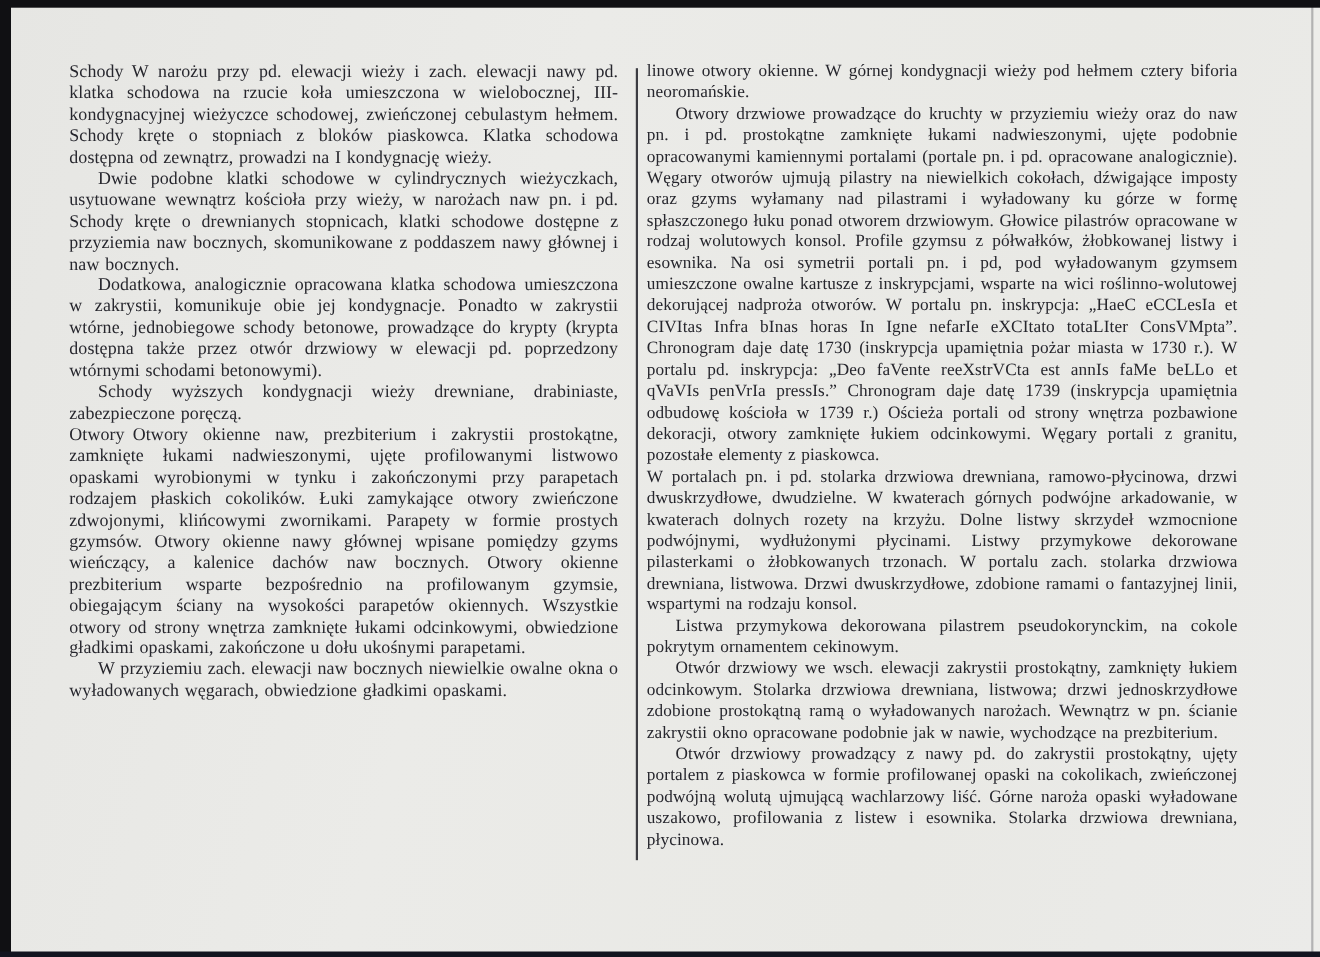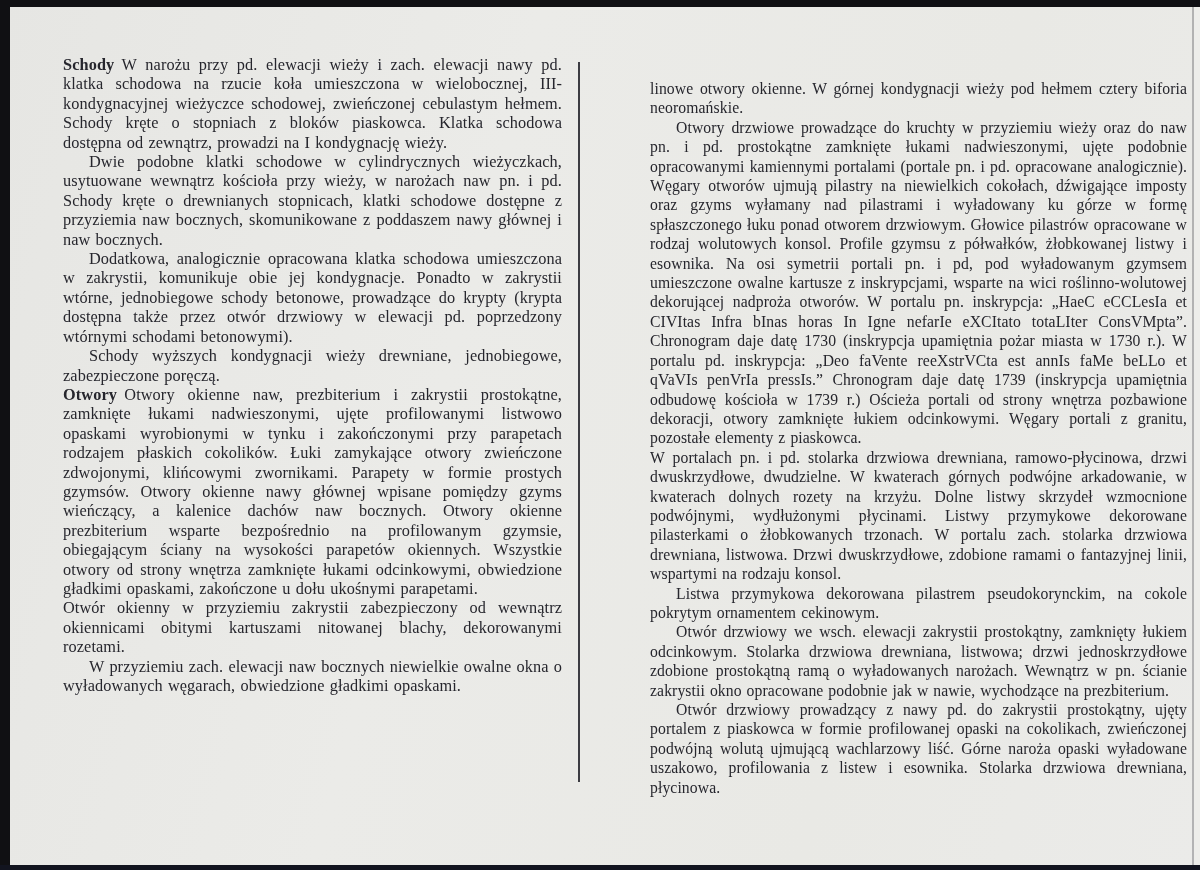--- a/index.html
+++ b/index.html
@@ -21,21 +21,21 @@
   .edge-left   { position: absolute; top: 0; left: 0; width: 10px; height: 100%; background: #101013; }
   .edge-bottom { position: absolute; bottom: 0; left: 0; width: 100%; height: 5px; background: #12141f; }
   .edge-right-paper { position: absolute; top: 0; right: 0; width: 6px; height: 100%; background: #ededea; }
   .edge-right-line  { position: absolute; top: 0; right: 6px; width: 2px; height: 100%; background: rgba(95,95,100,0.40); }
 
   .column {
     position: absolute;
     top: 55px;
   }
   .column-left  { left: 63px;  width: 499px; }
-  .column-right { left: 650px; width: 537px; margin-top: 24px; }
+  .column-right { left: 588px; width: 537px; }
 
   .divider {
     position: absolute;
     left: 578px;
     top: 62px;
     width: 2px;
     height: 720px;
     background: #3c3c42;
   }
 
@@ -43,42 +43,41 @@
     font-family: "Liberation Serif", "DejaVu Serif", serif;
     color: #26262d;
     text-align: justify;
     margin: 0;
     word-spacing: 0.06em;
     letter-spacing: 0.1px;
   }
   .column-left  .para { font-size: 16.3px; line-height: 19.4px; }
   .column-right .para { font-size: 15.7px; line-height: 19.4px; }
   .indent { text-indent: 26px; }
-  .lead   { font-weight: bold; margin-right: 0.45em; }
+  .lead   { font-weight: normal; margin-right: 0.45em; }
 </style>
 </head>
 <body>
 
 <div class="page">
 
   <div class="edge-right-paper"></div>
   <div class="edge-right-line"></div>
   <div class="edge-top"></div>
   <div class="edge-left"></div>
   <div class="edge-bottom"></div>
 
   <div class="divider"></div>
 
   <div class="column column-left">
     <p class="para"><b class="lead">Schody</b><span class="para-text">W narożu przy pd. elewacji wieży i zach. elewacji nawy pd. klatka schodowa na rzucie koła umieszczona w wielobocznej, III-kondygnacyjnej wieżyczce schodowej, zwieńczonej cebulastym hełmem. Schody kręte o stopniach z bloków piaskowca. Klatka schodowa dostępna od zewnątrz, prowadzi na I kondygnację wieży.</span></p>
     <p class="para indent">Dwie podobne klatki schodowe w cylindrycznych wieżyczkach, usytuowane wewnątrz kościoła przy wieży, w narożach naw pn. i pd. Schody kręte o drewnianych stopnicach, klatki schodowe dostępne z przyziemia naw bocznych, skomunikowane z poddaszem nawy głównej i naw bocznych.</p>
     <p class="para indent">Dodatkowa, analogicznie opracowana klatka schodowa umieszczona w zakrystii, komunikuje obie jej kondygnacje. Ponadto w zakrystii wtórne, jednobiegowe schody betonowe, prowadzące do krypty (krypta dostępna także przez otwór drzwiowy w elewacji pd. poprzedzony wtórnymi schodami betonowymi).</p>
-    <p class="para indent">Schody wyższych kondygnacji wieży drewniane, jednobiegowe, zabezpieczone poręczą.</p>
+    <p class="para indent">Schody wyższych kondygnacji wieży drewniane, drabiniaste, zabezpieczone poręczą.</p>
     <p class="para"><b class="lead">Otwory</b><span class="para-text">Otwory okienne naw, prezbiterium i zakrystii prostokątne, zamknięte łukami nadwieszonymi, ujęte profilowanymi listwowo opaskami wyrobionymi w tynku i zakończonymi przy parapetach rodzajem płaskich cokolików. Łuki zamykające otwory zwieńczone zdwojonymi, klińcowymi zwornikami. Parapety w formie prostych gzymsów. Otwory okienne nawy głównej wpisane pomiędzy gzyms wieńczący, a kalenice dachów naw bocznych. Otwory okienne prezbiterium wsparte bezpośrednio na profilowanym gzymsie, obiegającym ściany na wysokości parapetów okiennych. Wszystkie otwory od strony wnętrza zamknięte łukami odcinkowymi, obwiedzione gładkimi opaskami, zakończone u dołu ukośnymi parapetami.</span></p>
-    <p class="para">Otwór okienny w przyziemiu zakrystii zabezpieczony od wewnątrz okiennicami obitymi kartuszami nitowanej blachy, dekorowanymi rozetami.</p>
     <p class="para indent">W przyziemiu zach. elewacji naw bocznych niewielkie owalne okna o wyładowanych węgarach, obwiedzione gładkimi opaskami.</p>
   </div>
 
   <div class="column column-right">
     <p class="para">linowe otwory okienne. W górnej kondygnacji wieży pod hełmem cztery biforia neoromańskie.</p>
     <p class="para indent">Otwory drzwiowe prowadzące do kruchty w przyziemiu wieży oraz do naw pn. i pd. prostokątne zamknięte łukami nadwieszonymi, ujęte podobnie opracowanymi kamiennymi portalami (portale pn. i pd. opracowane analogicznie). Węgary otworów ujmują pilastry na niewielkich cokołach, dźwigające imposty oraz gzyms wyłamany nad pilastrami i wyładowany ku górze w formę spłaszczonego łuku ponad otworem drzwiowym. Głowice pilastrów opracowane w rodzaj wolutowych konsol. Profile gzymsu z półwałków, żłobkowanej listwy i esownika. Na osi symetrii portali pn. i pd, pod wyładowanym gzymsem umieszczone owalne kartusze z inskrypcjami, wsparte na wici roślinno-wolutowej dekorującej nadproża otworów. W portalu pn. inskrypcja: „HaeC eCCLesIa et CIVItas Infra bInas horas In Igne nefarIe eXCItato totaLIter ConsVMpta”. Chronogram daje datę 1730 (inskrypcja upamiętnia pożar miasta w 1730 r.). W portalu pd. inskrypcja: „Deo faVente reeXstrVCta est annIs faMe beLLo et qVaVIs penVrIa pressIs.” Chronogram daje datę 1739 (inskrypcja upamiętnia odbudowę kościoła w 1739 r.) Ościeża portali od strony wnętrza pozbawione dekoracji, otwory zamknięte łukiem odcinkowymi. Węgary portali z granitu, pozostałe elementy z piaskowca.</p>
     <p class="para">W portalach pn. i pd. stolarka drzwiowa drewniana, ramowo-płycinowa, drzwi dwuskrzydłowe, dwudzielne. W kwaterach górnych podwójne arkadowanie, w kwaterach dolnych rozety na krzyżu. Dolne listwy skrzydeł wzmocnione podwójnymi, wydłużonymi płycinami. Listwy przymykowe dekorowane pilasterkami o żłobkowanych trzonach. W portalu zach. stolarka drzwiowa drewniana, listwowa. Drzwi dwuskrzydłowe, zdobione ramami o fantazyjnej linii, wspartymi na rodzaju konsol.</p>
     <p class="para indent">Listwa przymykowa dekorowana pilastrem pseudokorynckim, na cokole pokrytym ornamentem cekinowym.</p>
     <p class="para indent">Otwór drzwiowy we wsch. elewacji zakrystii prostokątny, zamknięty łukiem odcinkowym. Stolarka drzwiowa drewniana, listwowa; drzwi jednoskrzydłowe zdobione prostokątną ramą o wyładowanych narożach. Wewnątrz w pn. ścianie zakrystii okno opracowane podobnie jak w nawie, wychodzące na prezbiterium.</p>
     <p class="para indent">Otwór drzwiowy prowadzący z nawy pd. do zakrystii prostokątny, ujęty portalem z piaskowca w formie profilowanej opaski na cokolikach, zwieńczonej podwójną wolutą ujmującą wachlarzowy liść. Górne naroża opaski wyładowane uszakowo, profilowania z listew i esownika. Stolarka drzwiowa drewniana, płycinowa.</p>

